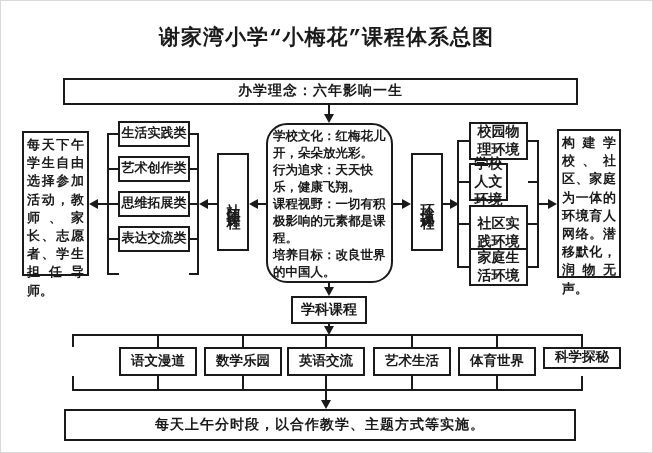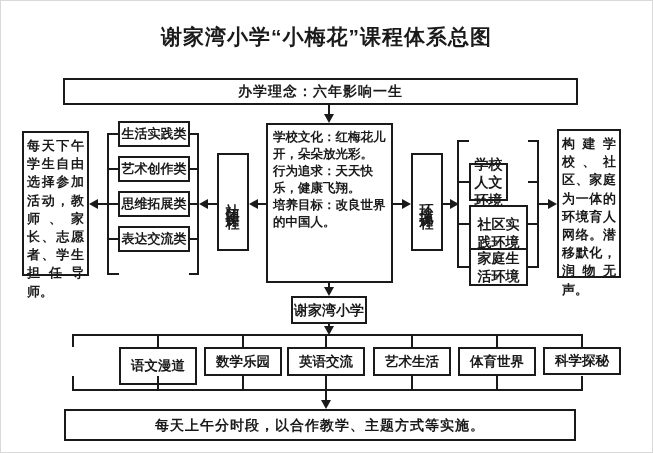--- a/index.html
+++ b/index.html
@@ -1,31 +1,31 @@
 <!DOCTYPE html>
 <html style="--line: #1a1a1a; --bg: #ffffff; --ink: #1a1a1a;"><head>
 <meta charset="utf-8">
 <style>
   html,body{margin:0;padding:0;background:#ffffff;}
   .stage{
     position:relative;width:653px;height:453px;background:var(--bg,#fff);
-    font-family:Liberation Sans, sans-serif;color:var(--ink,#1a1a1a);
+    font-family:Liberation Mono, monospace;color:var(--ink,#1a1a1a);
     overflow:hidden;border:1px solid #d9d9d9;box-sizing:border-box;padding-left:12px;
   }
   .title{
     position:absolute;top:22px;left:0;width:100%;text-align:center;
     font-size:21px;font-weight:bold;letter-spacing:1px;
   }
   .box{
     position:absolute;border:2px solid var(--line,#1a1a1a);background:#fff;
     box-sizing:border-box;display:flex;align-items:center;justify-content:center;
     text-align:center;font-weight:bold;line-height:1.3;
   }
   .banner{font-size:14px;letter-spacing:1px;}
-  .center-box{display:block;text-align:left;padding:4px 5px;font-size:12.5px;line-height:17px;}
+  .center-box{display:block;text-align:left;padding:4px 5px;font-size:12.5px;line-height:17px;border-radius:21px;}
   .center-line{display:block;}
   .note{display:block;text-align:justify;padding:4px 3px;font-size:13px;line-height:1.4;word-break:break-all;}
   .vbox{font-size:14px;}
   .vertical-text{writing-mode:vertical-rl;text-orientation:upright;letter-spacing:5px;}
   .env-cat{font-size:14px;padding:0 2px;word-break:break-all;}
   .cat{font-size:13px;padding:0 1px;}
   .subject{font-size:13.5px;}
   .hline,.vline{position:absolute;background:var(--line,#1a1a1a);}
   .hline{height:2px;} .vline{width:2px;}
   .arrow{position:absolute;width:0;height:0;}
@@ -38,52 +38,54 @@
 
 <div class="stage" id="stage">
 
   <div class="title">谢家湾小学“小梅花”课程体系总图</div>
 
   <div class="box banner" style="left:62px;top:77px;width:515px;height:27px;">办学理念：六年影响一生</div>
 
   <div class="box center-box" style="left:265px;top:122px;width:127px;height:160px;">
     <span class="center-line">学校文化：红梅花儿开，朵朵放光彩。</span>
     <span class="center-line">行为追求：天天快乐，健康飞翔。</span>
+    <span class="center-line">课程视野：一切有积极影响的元素都是课程。</span>
     <span class="center-line">培养目标：改良世界的中国人。</span>
   </div>
 
   <div class="box vbox" style="left:216px;top:152px;width:32px;height:98px;">
     <span class="vertical-text">社团课程</span>
   </div>
 
   <div class="box vbox" style="left:410px;top:152px;width:32px;height:98px;">
     <span class="vertical-text">环境课程</span>
   </div>
 
   <div class="box note" style="left:21px;top:130px;width:67px;height:145px;">每天下午学生自由选择参加活动，教师、家长、志愿者、学生担任导师。</div>
 
   <div class="box note" style="left:556px;top:128px;width:64px;height:149px;">构建学校、社区、家庭为一体的环境育人网络。潜移默化，润物无声。</div>
 
-  <div class="box" style="left:290px;top:295px;width:76px;height:28px;font-size:14px;">谢家湾小学</div>
+  <div class="box" style="left:290px;top:295px;width:76px;height:28px;font-size:14px;">学科课程</div>
 
   <div class="box banner" style="left:63px;top:408px;width:512px;height:32px;">每天上午分时段，以合作教学、主题方式等实施。</div>
 
 <div class="box cat" style="left: 117px; top: 120px; width: 72px; height: 26px;">生活实践类</div>
     <div class="box cat" style="left: 117px; top: 155px; width: 72px; height: 26px;">艺术创作类</div>
     <div class="box cat" style="left: 117px; top: 190px; width: 72px; height: 26px;">思维拓展类</div>
     <div class="box cat" style="left: 117px; top: 225px; width: 72px; height: 26px;">表达交流类</div>
+    <div class="box env-cat" style="left: 468px; top: 121px; width: 59px; height: 38px;">校园物理环境</div>
     <div class="box env-cat" style="left: 468px; top: 162px; width: 39px; height: 38px;">学校人文环境</div>
     <div class="box env-cat" style="left: 468px; top: 204px; width: 59px; height: 56px;">社区实践环境</div>
     <div class="box env-cat" style="left: 468px; top: 247px; width: 59px; height: 38px;">家庭生活环境</div>
-    <div class="box subject" style="left: 118px; top: 346px; width: 78px; height: 38px; text-align: right;">语文漫道</div>
+    <div class="box subject" style="left: 118px; top: 346px; width: 78px; height: 29px; text-align: right;">语文漫道</div>
     <div class="box subject" style="left: 203px; top: 346px; width: 78px; height: 29px;">数学乐园</div>
     <div class="box subject" style="left: 286px; top: 346px; width: 78px; height: 29px;">英语交流</div>
     <div class="box subject" style="left: 372px; top: 346px; width: 78px; height: 29px;">艺术生活</div>
     <div class="box subject" style="left: 457px; top: 346px; width: 78px; height: 29px;">体育世界</div>
-    <div class="box subject" style="left: 542px; top: 346px; width: 78px; height: 28px;">科学探秘</div>
+    <div class="box subject" style="left: 542px; top: 346px; width: 78px; height: 22px;">科学探秘</div>
     <div class="vline" style="left: 327px; top: 103px; height: 12px;"></div>
     <div class="arrow down" style="left: 323px; top: 113px;"></div>
     <div class="hline" style="left: 252px; top: 202px; width: 13px;"></div>
     <div class="arrow left" style="left: 248px; top: 198px;"></div>
     <div class="hline" style="left: 204px; top: 202px; width: 12px;"></div>
     <div class="arrow left" style="left: 198px; top: 198px;"></div>
     <div class="vline" style="left: 196px; top: 132px; height: 142px;"></div>
     <div class="vline" style="left: 106px; top: 132px; height: 142px;"></div>
     <div class="hline" style="left: 94px; top: 202px; width: 13px;"></div>
     <div class="arrow left" style="left: 88px; top: 198px;"></div>

